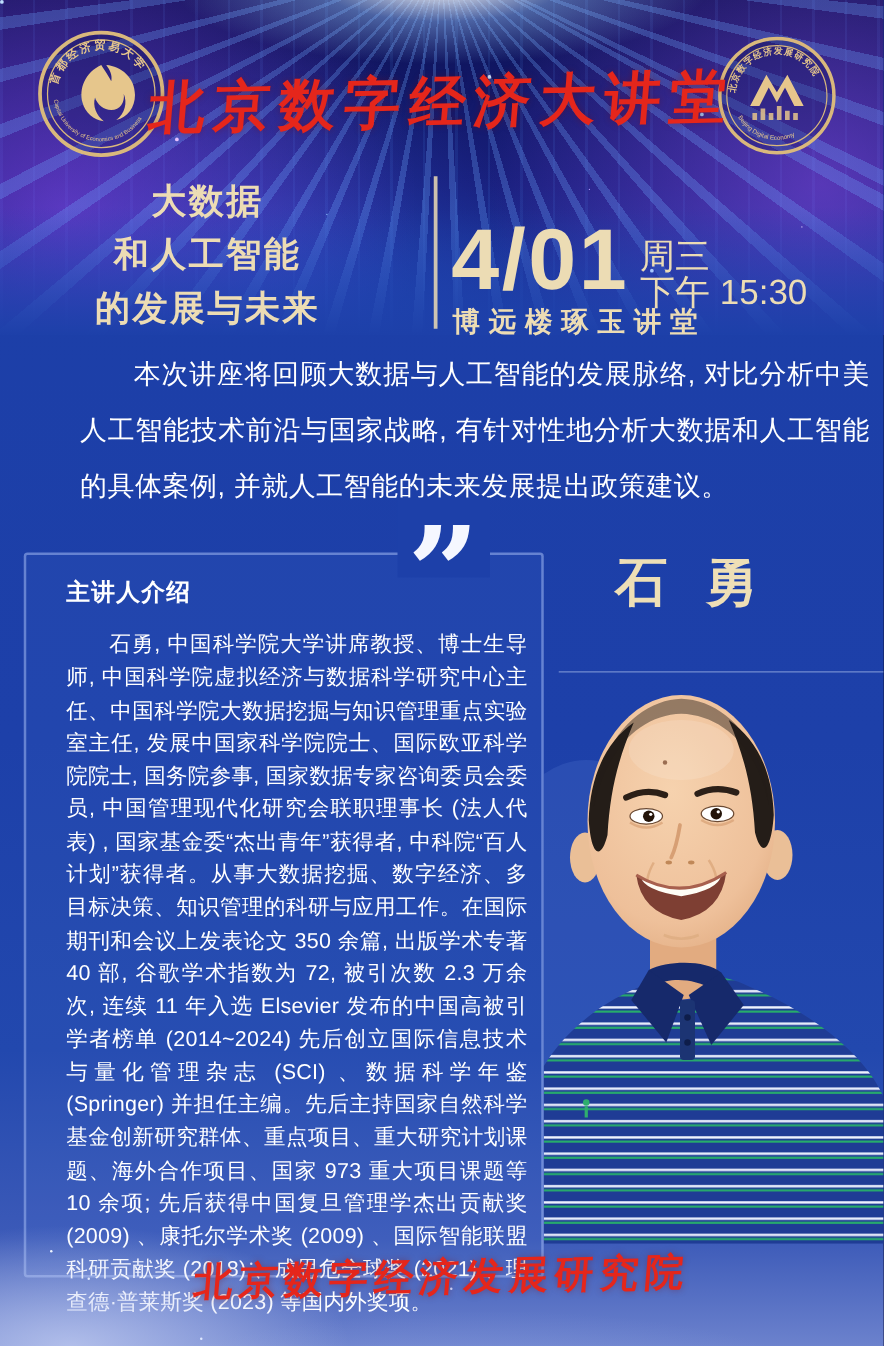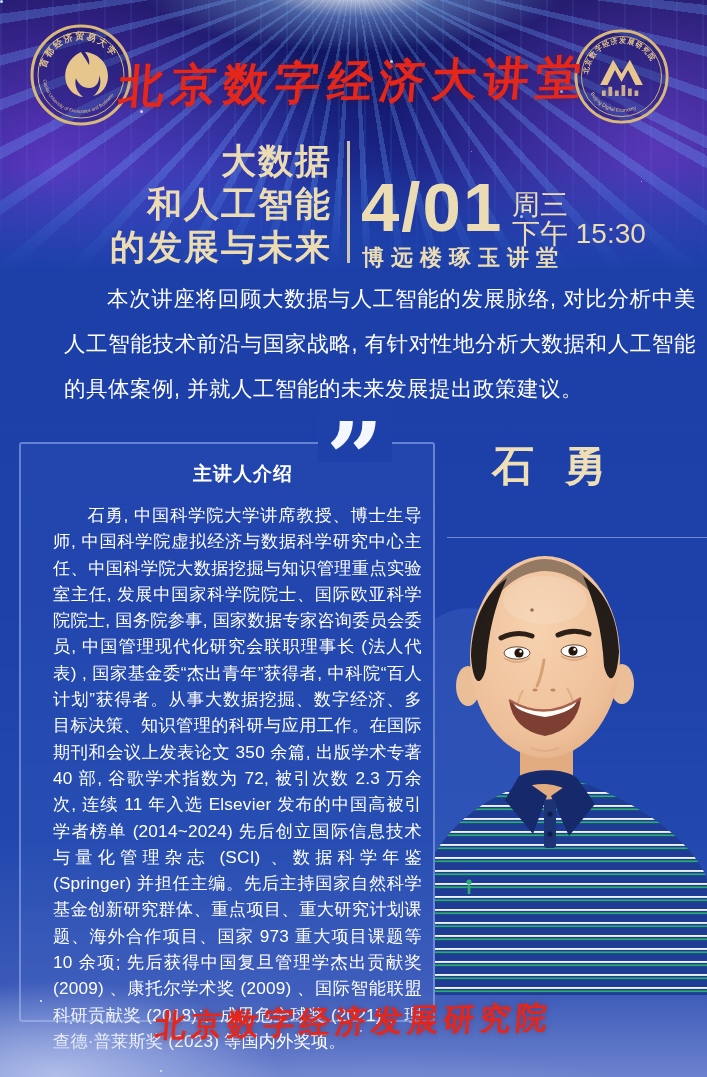--- a/index.html
+++ b/index.html
@@ -30,33 +30,33 @@
   .seal svg{display:block;}
   .seal-left{left:30px;top:24px;}
   .seal-right{left:574px;top:29px;}
   
   .calli{
     color:#e5261b;font-family:"DejaVu Serif","Liberation Serif",serif;font-weight:700;
     text-shadow:0 0 6px rgba(120,0,0,.35);transform:skewX(-6deg) rotate(-1.2deg);
   }
   .banner-title{position:absolute;left:0;right:0;top:52px;text-align:center;font-size:45px;letter-spacing:7px;}
   
-  .event-title{position:absolute;left:0;top:139px;width:332px;text-align:right;
-    color:#ecdcb4;font-weight:700;font-size:35px;line-height:43px;letter-spacing:2px;}
+  .event-title{position:absolute;left:0;top:139px;width:332px;text-align:center;
+    color:#ecdcb4;font-weight:700;font-size:28px;line-height:43px;letter-spacing:2px;}
   .v-divider{position:absolute;left:347px;top:141px;width:3px;height:122px;background:rgba(236,220,180,.85);}
   .date-num{position:absolute;left:361px;top:168px;color:#ecdcb4;font-weight:700;font-size:69px;line-height:80px;letter-spacing:2px;}
   .date-side{position:absolute;left:512px;top:190px;color:#ecdcb4;font-size:28px;line-height:29px;}
   .venue{position:absolute;left:362px;top:243px;color:#ecdcb4;font-size:22px;font-weight:600;letter-spacing:7px;white-space:nowrap;text-align:right;}
   
   .intro{position:absolute;left:38px;top:277px;width:632px;color:#ffffff;
     font-size:21.5px;line-height:45px;text-indent:2em;text-align:justify;letter-spacing:.5px;margin-left:26px;}
   
   .card{position:absolute;left:19px;top:442px;width:416px;height:580px;box-sizing:border-box;
     border:2px solid rgba(158,182,240,.55);border-radius:3px;background:rgba(120,155,235,.07);}
-  .card-label{margin:17px 0 13px 32px;color:#ffffff;font-weight:700;font-size:19px;letter-spacing:1px;text-align:center;}
+  .card-label{margin:17px 0 13px 32px;color:#ffffff;font-weight:700;font-size:19px;letter-spacing:1px;}
   .bio{margin:15px 11px 0 32px;color:#ffffff;font-size:17.2px;line-height:26.3px;
     text-indent:2em;text-align:justify;letter-spacing:.2px;}
   .quote{position:absolute;left:318px;top:398px;height:64px;line-height:120px;
     font-family:"DejaVu Serif","Liberation Serif",serif;font-weight:700;
     font-size:100px;color:#f5f7ff;background:#1d40a9;padding:0 8px;}
   .speaker-name{position:absolute;left:492px;top:438px;color:#eedfb6;font-weight:700;
     font-size:42px;letter-spacing:30px;white-space:nowrap;}
   .name-rule{position:absolute;left:447px;top:537px;width:260px;height:1px;background:rgba(200,215,250,.5);}
   .photo{position:absolute;left:435px;top:538px;width:272px;height:457px;}
   

